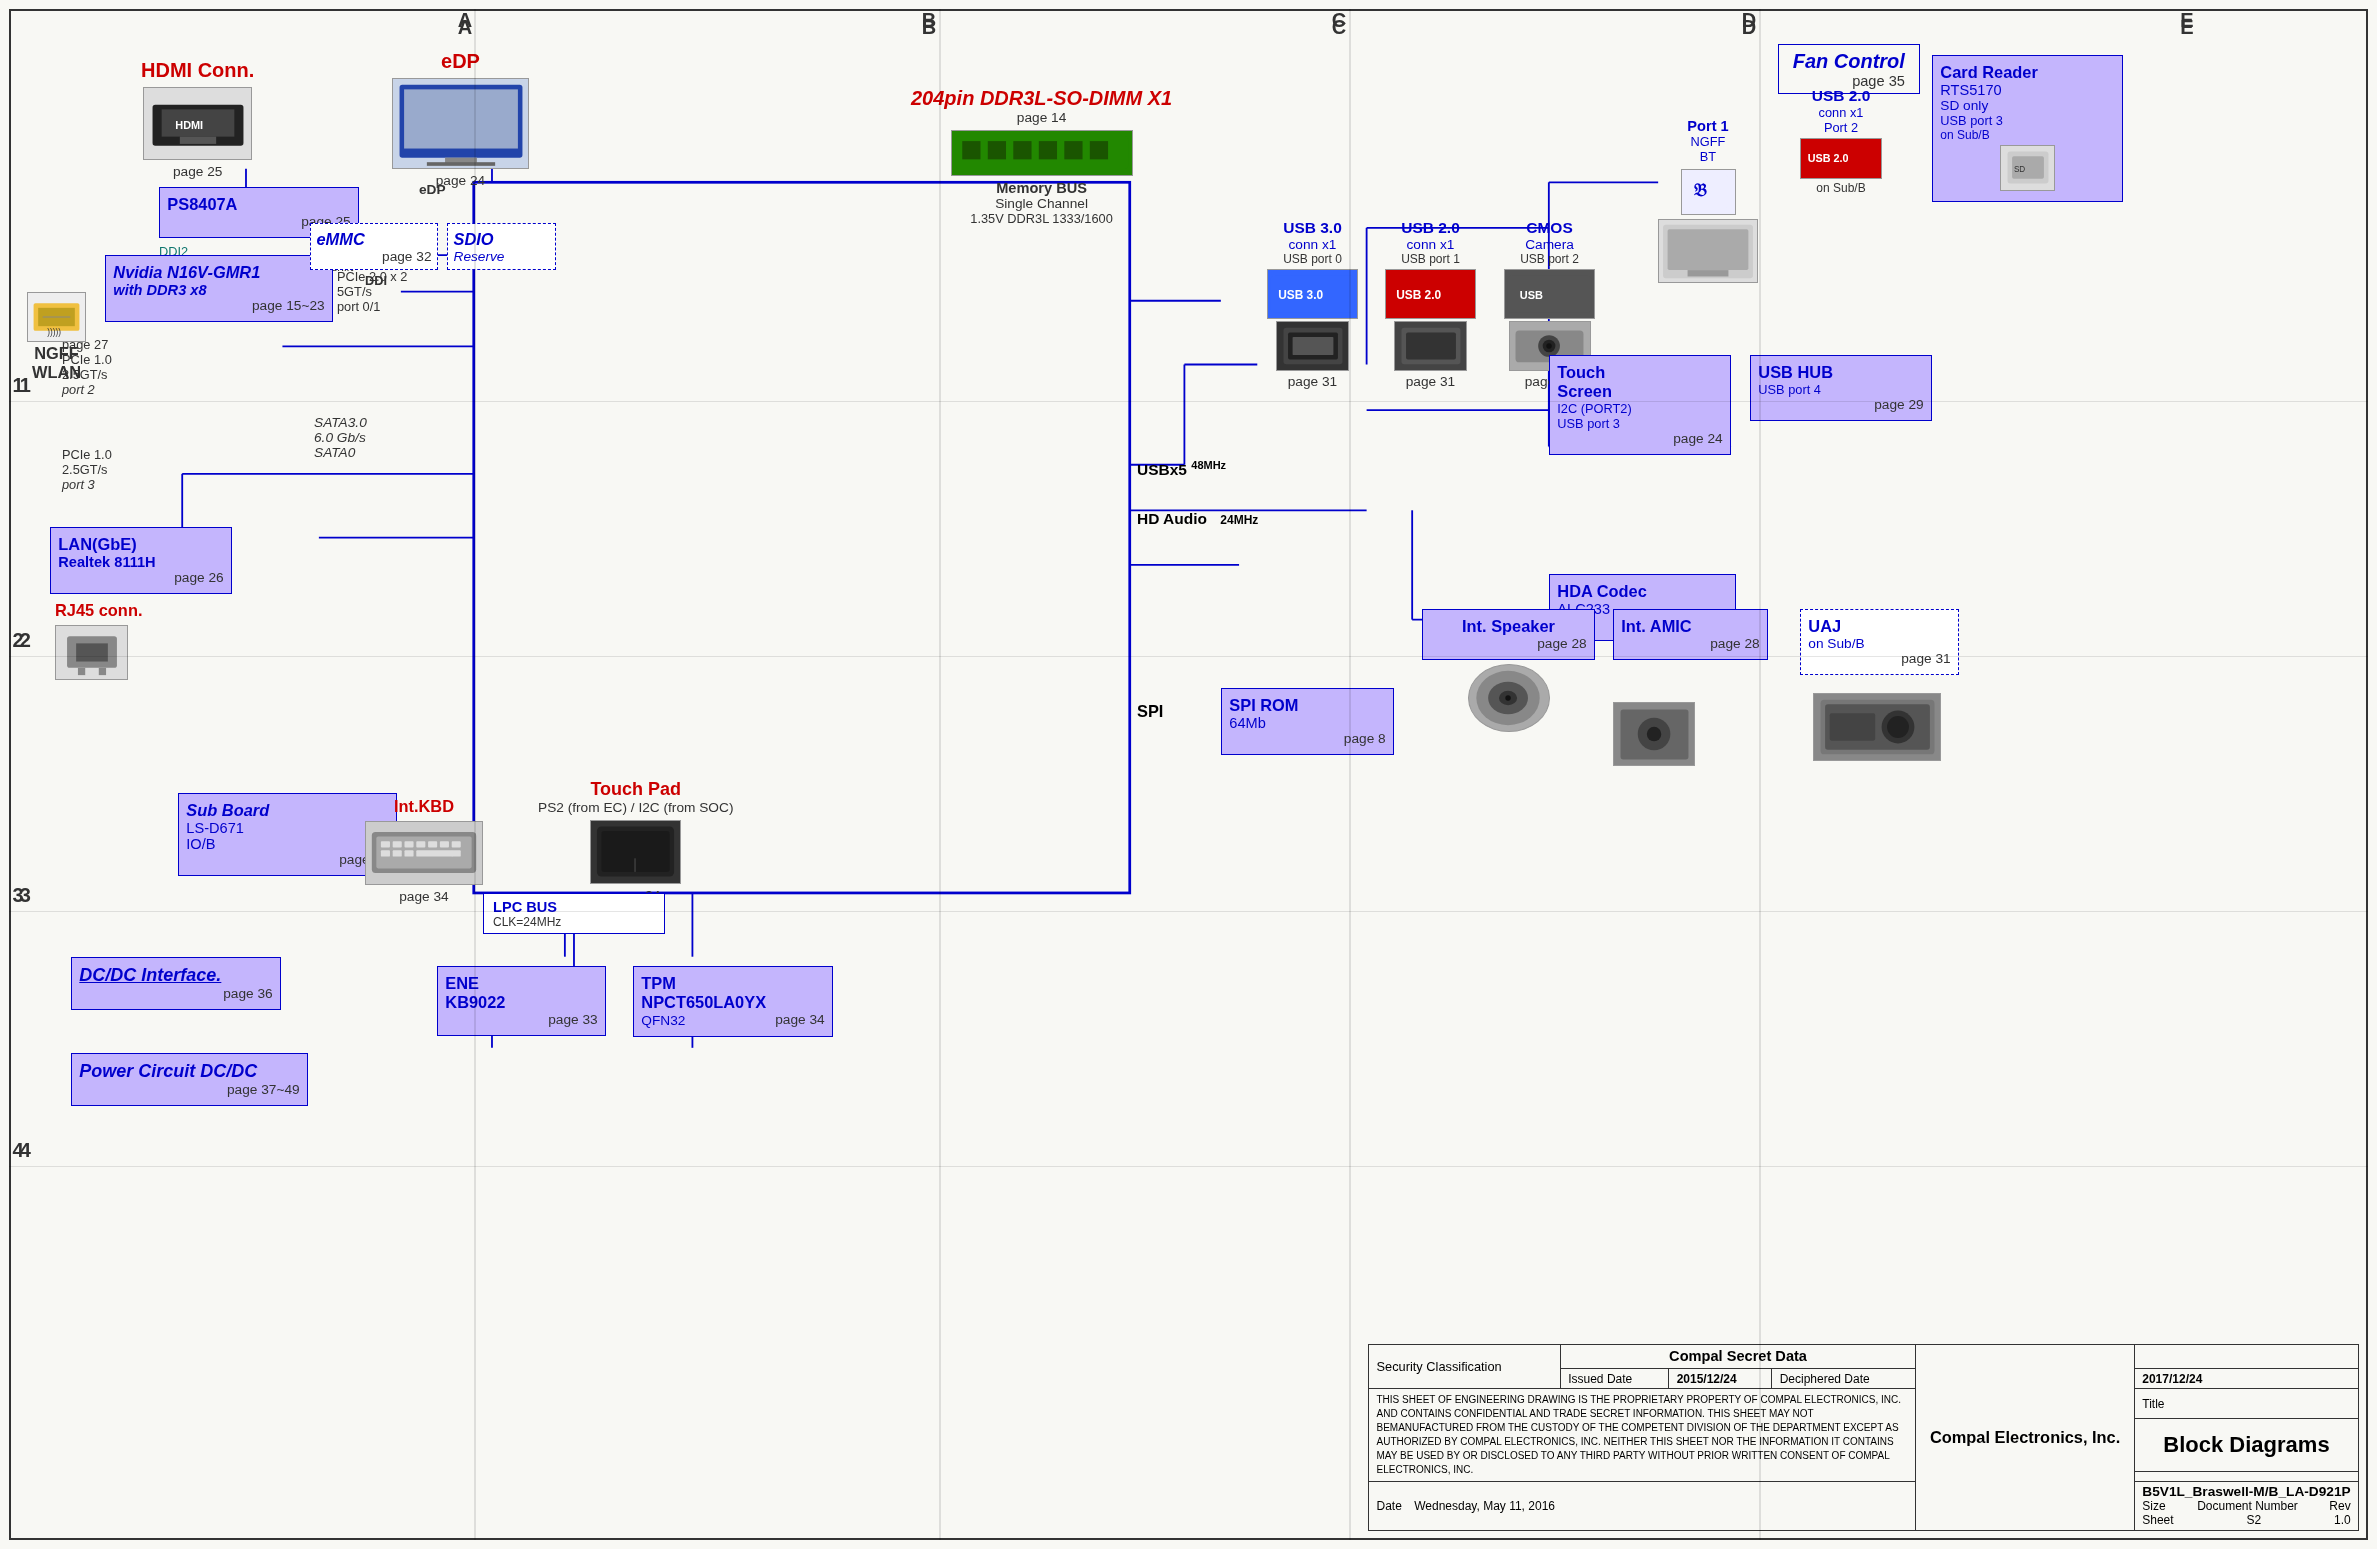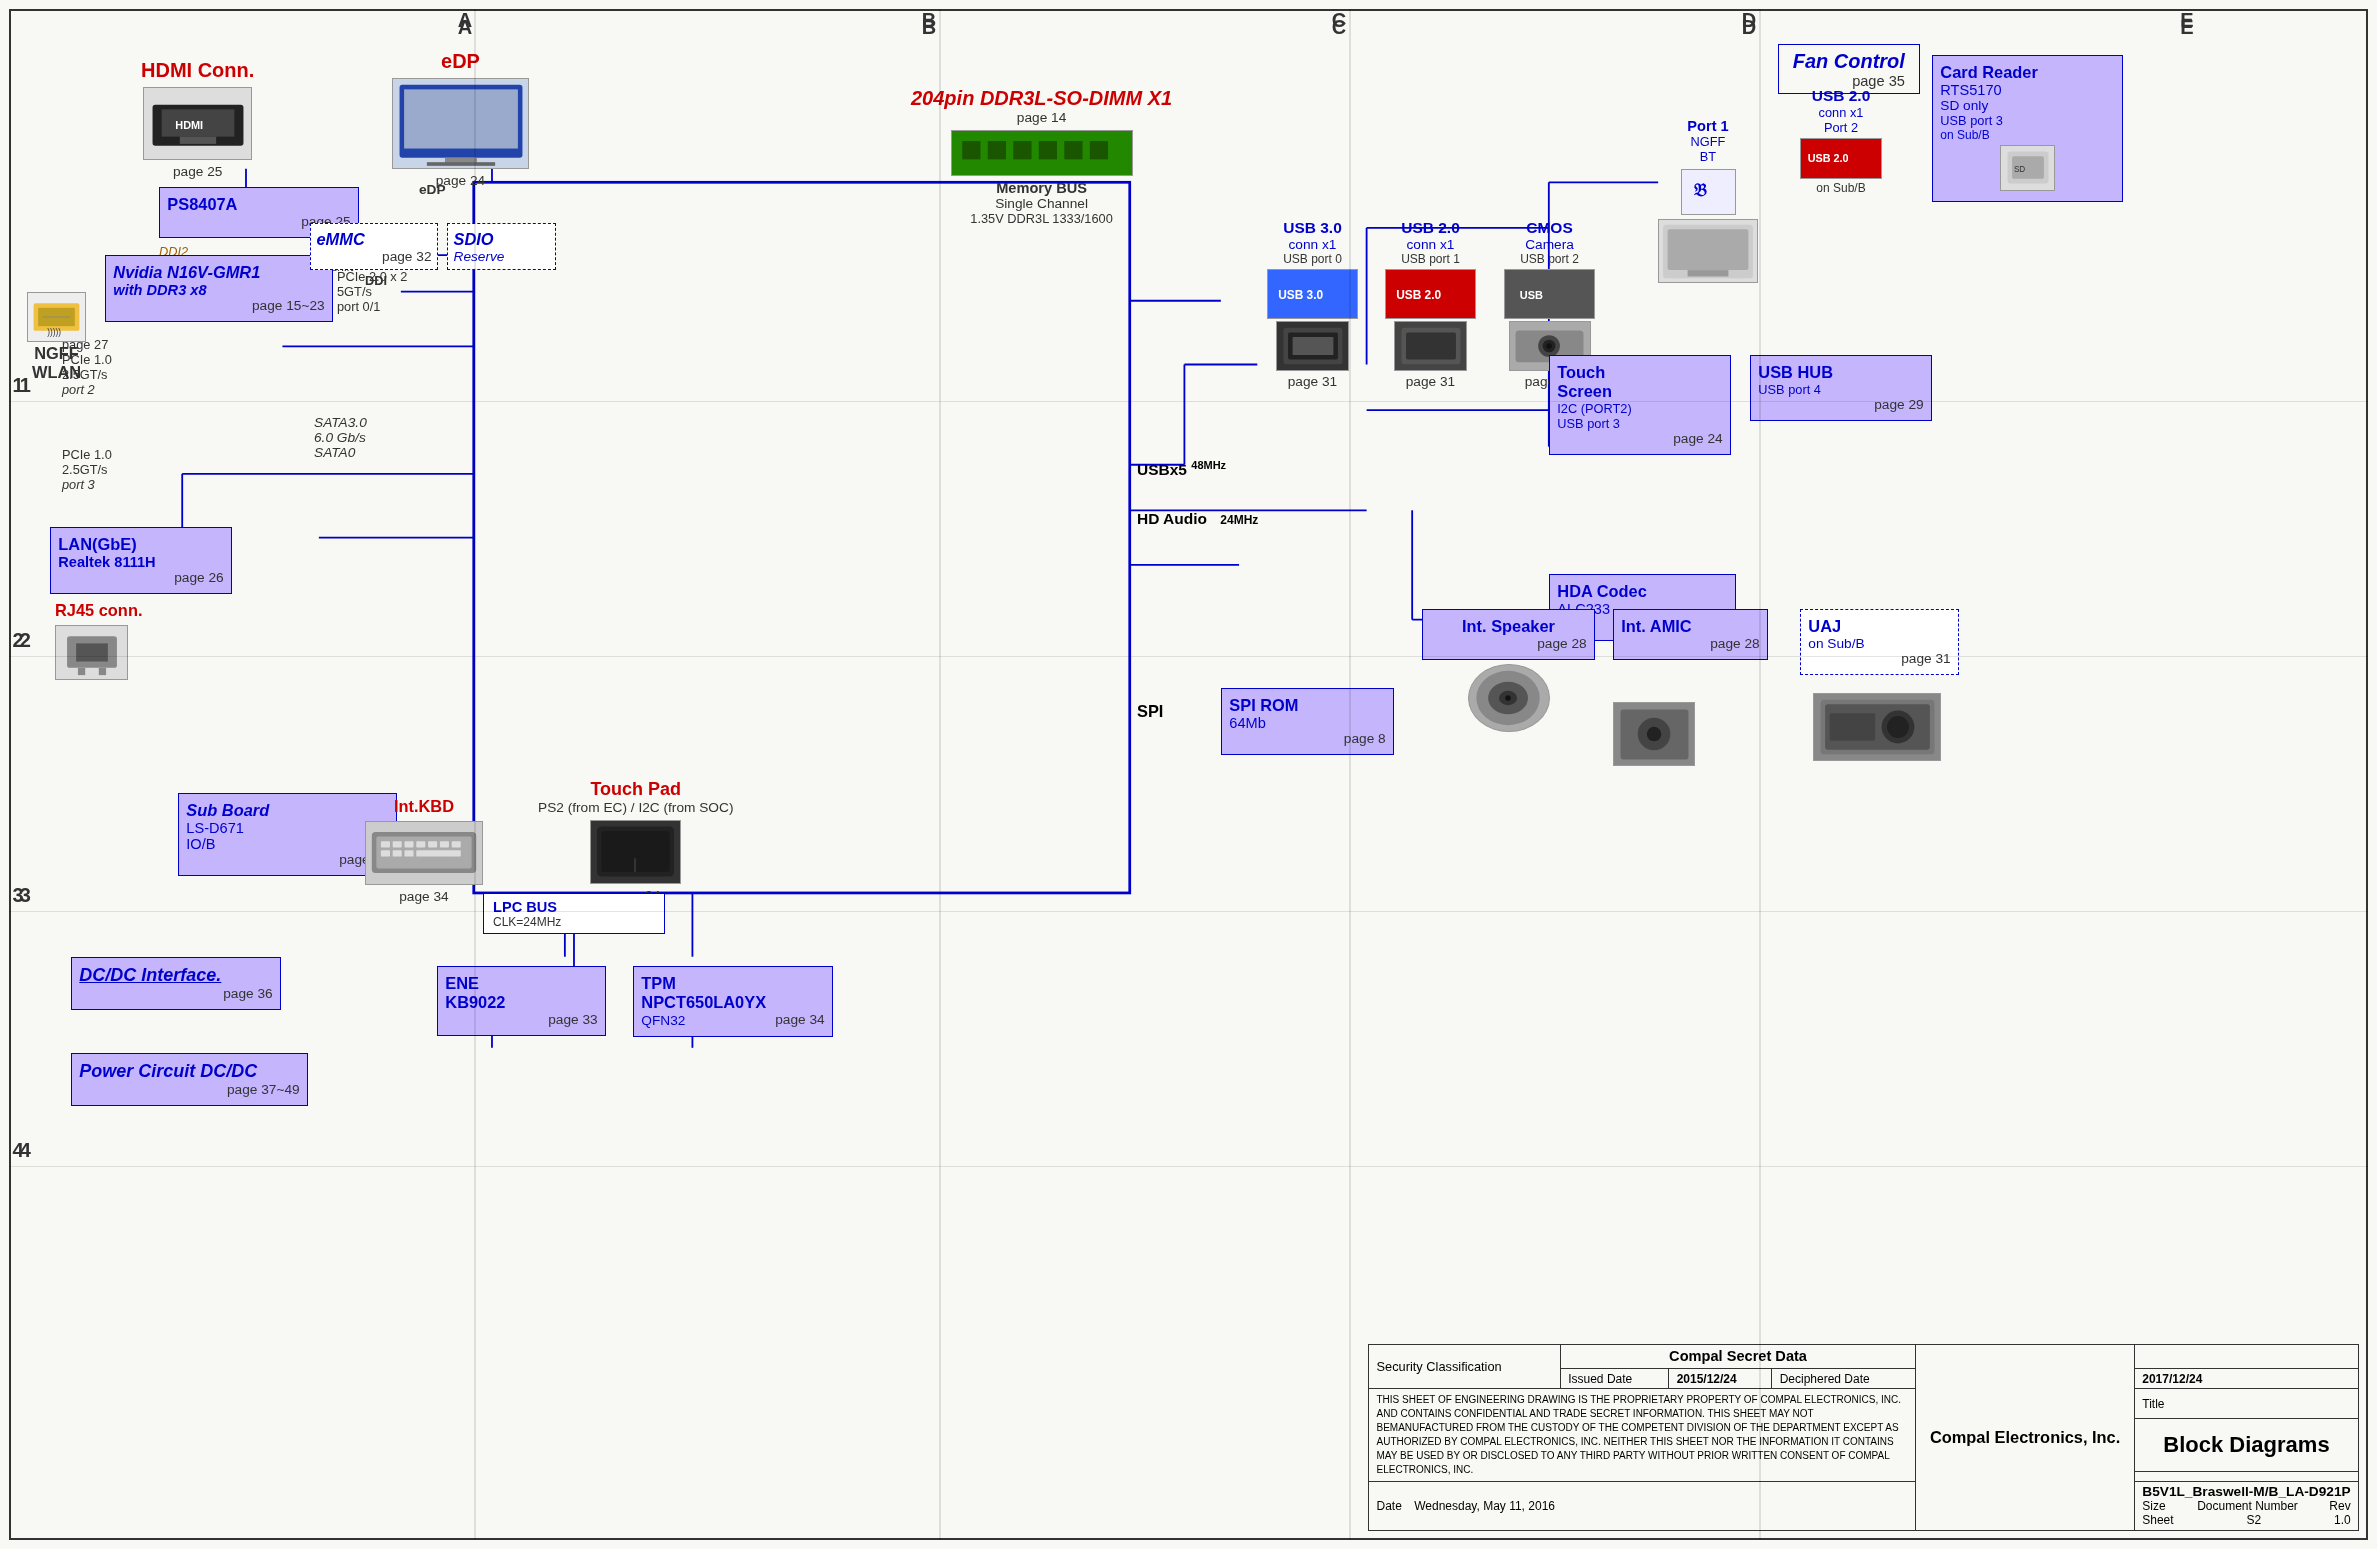--- a/index.html
+++ b/index.html
@@ -234,21 +234,21 @@
       </svg>
     </div>
     <div style="font-size: 13.7px; color: #333;">page 24</div>
   </div>
 
   <div class="blue-box" style="top: 187px; left: 159px; width: 200px; padding: 7.3px;">
     <div class="comp-title-blue">PS8407A</div>
     <div class="comp-page" style="text-align: right;">page 25</div>
   </div>
 
-  <div style="position: absolute; top: 244px; left: 159px; font-size: 12.8px; color: #a16207; font-style: italic;">DDI2</div>
+  <div style="position: absolute; top: 244px; left: 159px; font-size: 12.8px; color: #0f766e; ">DDI2</div>
   <div style="position: absolute; top: 260px; left: 159px; font-size: 12px; color: #333; font-style: italic;">HDMI x 4 lanes with active level shift</div>
   <div style="position: absolute; top: 273px; left: 365px; font-size: 12.8px; color: #333; font-weight: bold;">DDI</div>
 
   <div style="position: absolute; top: 182px; left: 419px; font-size: 13.7px; font-weight: bold; color: #333;">eDP</div>
 
   <div class="blue-box" style="top: 255px; left: 105px; width: 228px; padding: 7.3px;">
     <div style="font-size: 16.4px; font-weight: bold; color: #0000cc; font-style: italic;">Nvidia N16V-GMR1</div>
     <div style="font-size: 14.6px; font-weight: bold; color: #0000cc; font-style: italic;">with DDR3 x8</div>
     <div class="comp-page" style="text-align: right;">page 15~23</div>
   </div>

